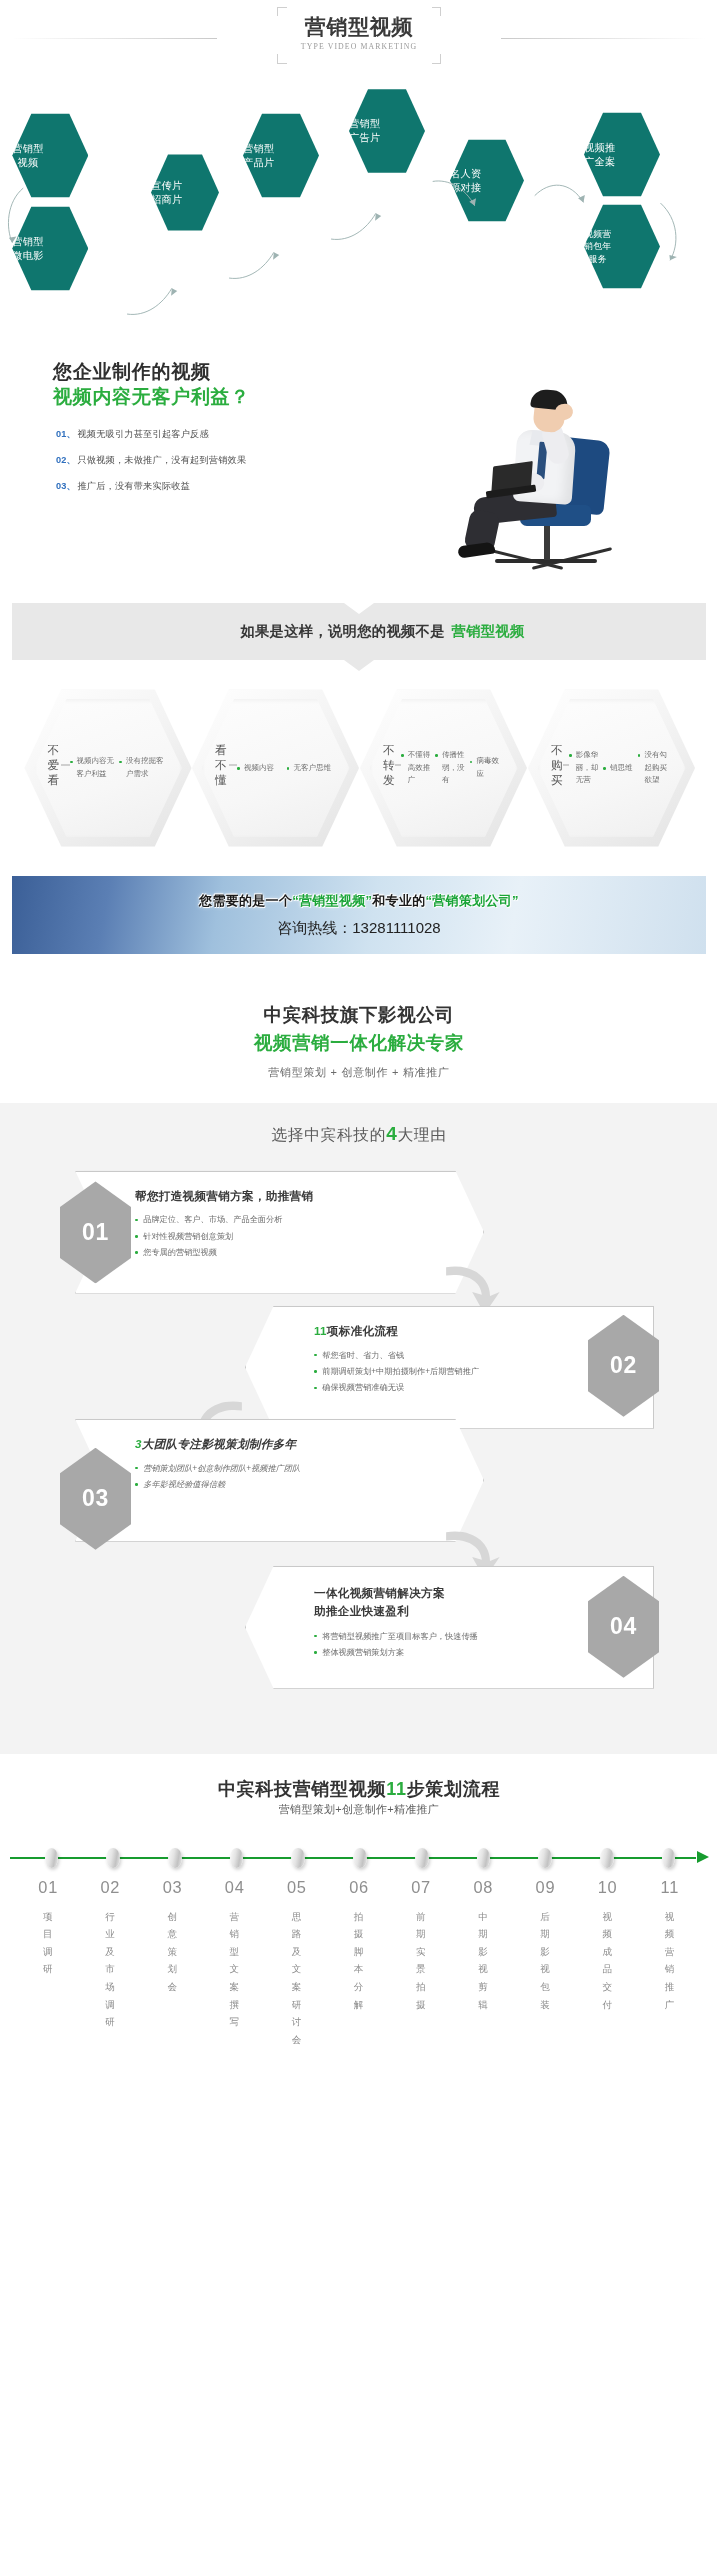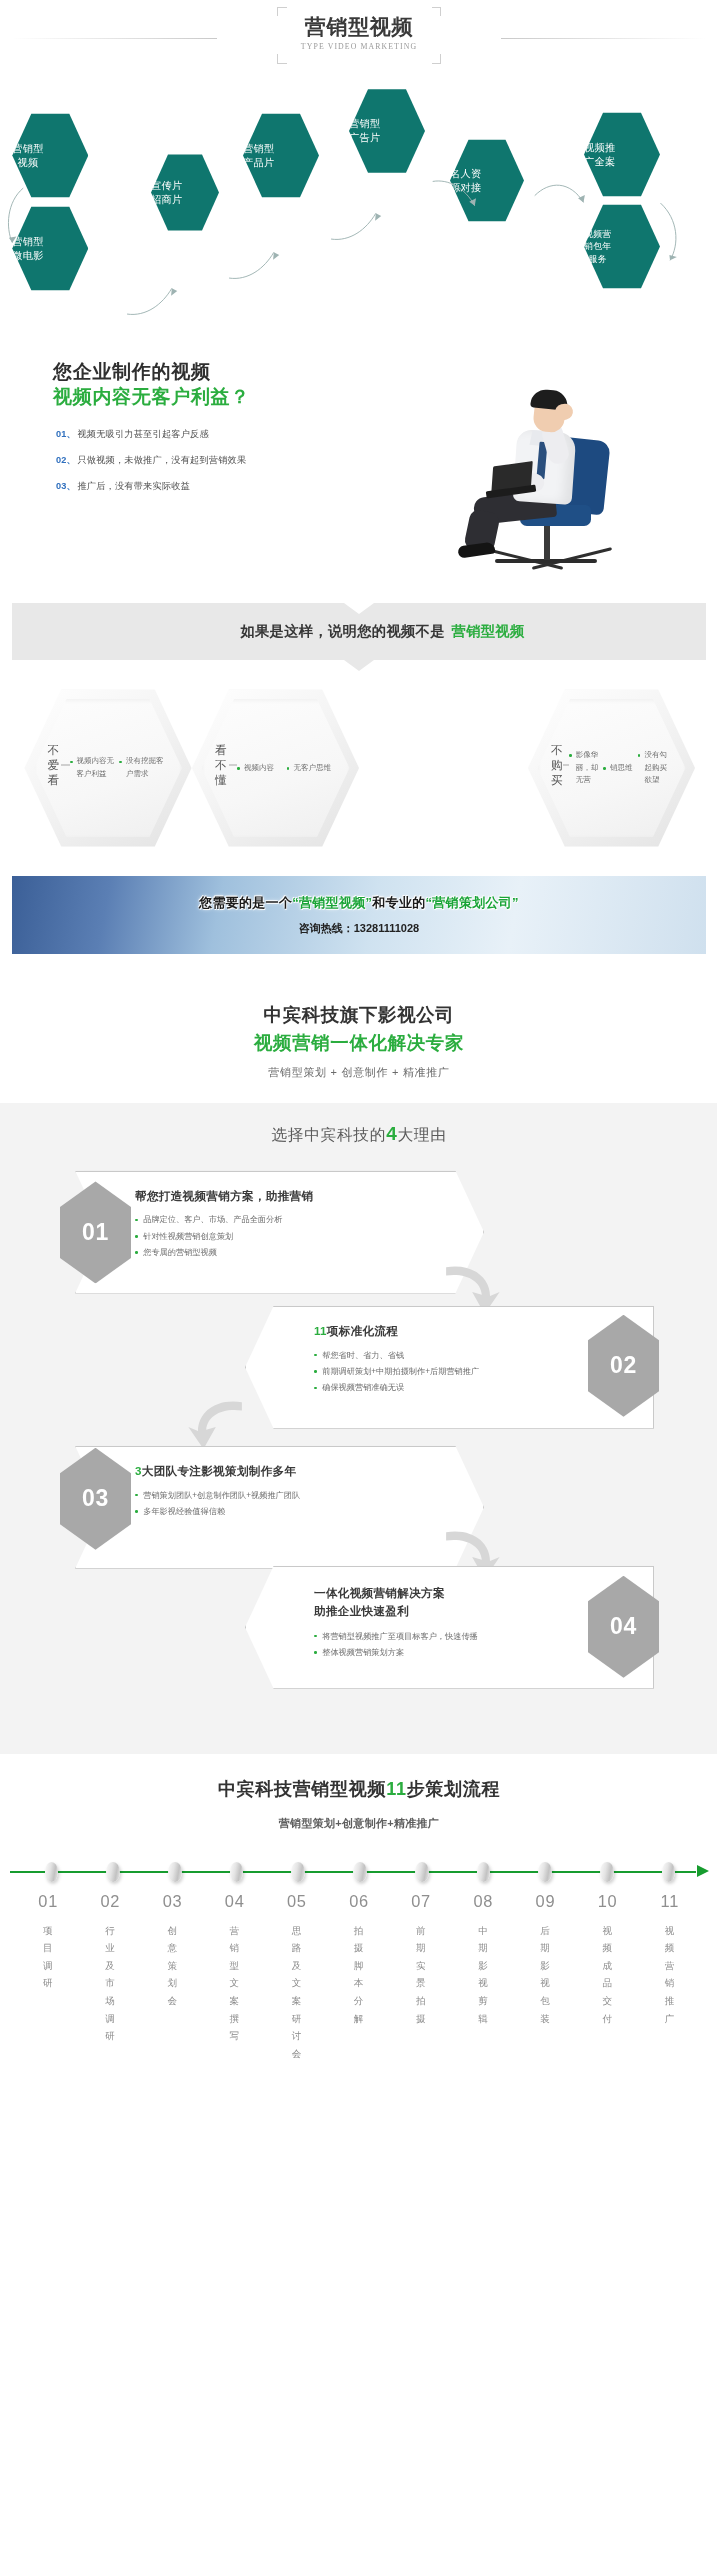--- a/index.html
+++ b/index.html
@@ -123,21 +123,21 @@
 
   
   .sec-cta { position:relative; height:130px; background:#fff; padding-top:22px; }
   .cta-band { position:relative; margin:0 12.3px; height:78px;
     background:linear-gradient(100deg,#3b5f97 0%,#5b7fb4 14%,#9fc0dd 30%,#cfe2f0 52%,#e8f1f8 72%,#cfe0ee 100%);
     display:flex; flex-direction:column; align-items:center; justify-content:center; }
   .cta-line1 { font-size:13px; font-weight:bold; color:#1b1b1b; letter-spacing:0.3px;
                text-shadow:0 0 2px #fff,0 0 4.1px #fff,0.7px 0.7px 0 #fff,-0.7px -0.7px 0 #fff; }
   .cta-line1 em { font-style:normal; color:#19a437;
                text-shadow:0 0 2px #fff,0 0 4.1px #fff,0.7px 0.7px 0 #fff,-0.7px -0.7px 0 #fff; }
-  .cta-line2 { margin-top:9.5px; font-size:11px; font-weight:bold; color:#222;text-align:center; }
+  .cta-line2 { margin-top:9.5px; font-size:15px; font-weight:normal; color:#222;text-align:center; }
 
   
   .sec-co { background:#fff; padding:17.7px 0 23px; text-align:center; }
   .co-l1 { font-size:18.4px; font-weight:bold; color:#333; letter-spacing:0.7px; }
   .co-l2 { font-size:18.4px; font-weight:bold; color:#2bad3f; letter-spacing:0.7px; margin-top:3.4px; }
   .co-l3 { font-size:11px; color:#6a6a6a; letter-spacing:0.7px; margin-top:9.5px; }
 
   
   .sec-reasons { position:relative; background:#f3f3f3; padding:20.5px 0 31px; }
   .rs-title { text-align:center; font-size:15.7px; color:#5a5a5a; letter-spacing:0.7px;
@@ -161,22 +161,22 @@
      display:flex; align-items:center; justify-content:center;
      color:#fff; font-size:23px; font-weight:bold; letter-spacing:0.7px;
      filter:drop-shadow(1.4px 2px 3.4px rgba(0,0,0,.14)); }
   .rarrow { position:absolute; width:59px; height:59px; color:#d4d4d4; }
 
   
   .sec-steps { background:#fff; padding:23px 0 24.5px; }
   .st-title { text-align:center; font-size:18px; font-weight:bold; color:#333;
               letter-spacing:0.7px; }
   .st-title b { color:#2bad3f; }
-  .st-sub { text-align:center; font-size:11px; font-weight:bold; color:#5d5d5d;
-            margin-top:15px; letter-spacing:0.3px; }
+  .st-sub { text-align:center; font-size:11px; font-weight:normal; color:#5d5d5d;
+            margin-top:1px; letter-spacing:0.3px; }
   .st-track { position:relative; margin:31px 9.5px 0; height:20.5px; }
   .st-line { position:absolute; left:0; right:12.3px; top:8.9px; height:2.7px; background:#179c2f; }
   .st-head { position:absolute; right:0; top:3.4px; width:0; height:0;
              border-top:6.8px solid transparent; border-bottom:6.8px solid transparent;
              border-left:12.3px solid #179c2f; }
   .st-dots { position:absolute; left:0; right:0; top:0; display:flex;
              justify-content:space-between; padding:0 33px 0 35px; }
   .st-dot { width:13.6px; height:20.5px; border-radius:50%;
             background:linear-gradient(100deg,#fcfcfc 0%,#e4e4e4 40%,#c2c2c2 70%,#ededed 100%);
             box-shadow:1.4px 2px 3.4px rgba(0,0,0,.18); }
@@ -347,20 +347,31 @@
     <div class="phex" style="left:192px;">
       <div class="phex-outer"></div>
         <div class="phex-inner"></div>
       <div class="phex-content">
         <div class="phex-title">看不懂</div>
         <div class="phex-rule"></div>
         <div class="phex-li">视频内容</div>
         <div class="phex-li">无客户思维</div>
       </div>
     </div>
+    <div class="phex" style="left:360px;">
+      <div class="phex-outer"></div>
+        <div class="phex-inner"></div>
+      <div class="phex-content">
+        <div class="phex-title">不转发</div>
+        <div class="phex-rule"></div>
+        <div class="phex-li">不懂得高效推广</div>
+        <div class="phex-li">传播性弱，没有</div>
+        <div class="phex-li" style="padding-left:6.8px;">病毒效应</div>
+      </div>
+    </div>
     <div class="phex" style="left:528px;">
       <div class="phex-outer"></div>
         <div class="phex-inner"></div>
       <div class="phex-content">
         <div class="phex-title">不购买</div>
         <div class="phex-rule"></div>
         <div class="phex-li">影像华丽，却无营</div>
         <div class="phex-li" style="padding-left:6.8px;">销思维</div>
         <div class="phex-li">没有勾起购买欲望</div>
       </div>
@@ -414,21 +425,21 @@
           <div class="rli">帮您省时、省力、省钱</div>
           <div class="rli">前期调研策划+中期拍摄制作+后期营销推广</div>
           <div class="rli">确保视频营销准确无误</div>
         </div>
       </div>
       <div class="rbadge" style="left:588px; top:151px;">02</div>
       <svg class="rarrow" style="left:187px; top:230px; transform:scaleX(-1);" viewBox="0 0 86 86">
         <path d="M6 12 C 46 6, 70 28, 70 54 L 84 48 L 62 80 L 44 48 L 58 52 C 56 32, 36 20, 6 24 Z" fill="#d7d7d7"></path>
       </svg>
 
-      <div class="rcard rcard-l" style="left:75px; top:282px;">
+      <div class="rcard rcard-l" style="left:75px; top:255px;font-style:italic;">
         <div class="rcard-inner">
           <div class="rtitle">
             <b>3</b><span>大团队专注影视策划制作多年</span>
           </div>
           <div class="rli">营销策划团队+创意制作团队+视频推广团队</div>
           <div class="rli">多年影视经验值得信赖</div>
         </div>
       </div>
       <div class="rbadge" style="left:60px; top:284px;">03</div>
       <svg class="rarrow" style="left:442px; top:360px;" viewBox="0 0 86 86">

